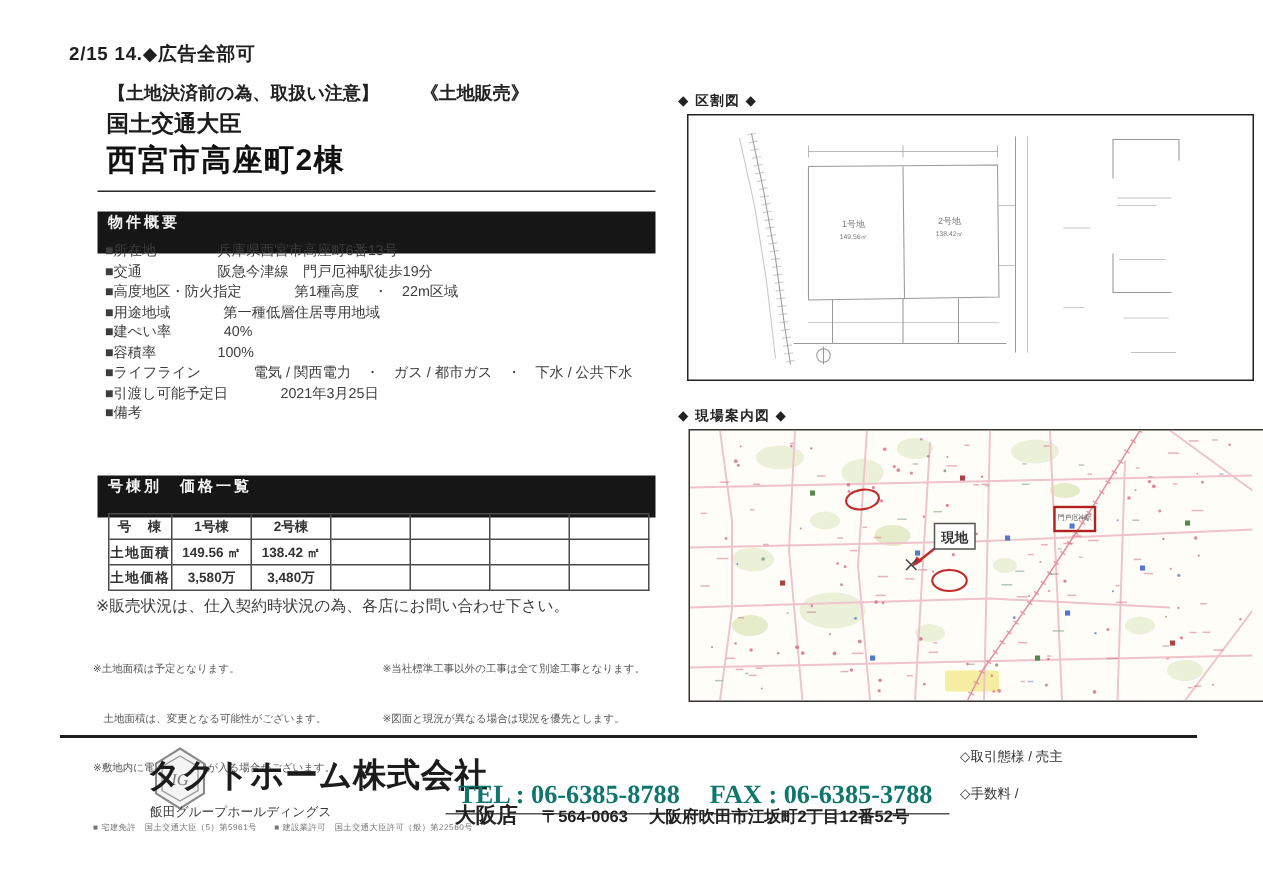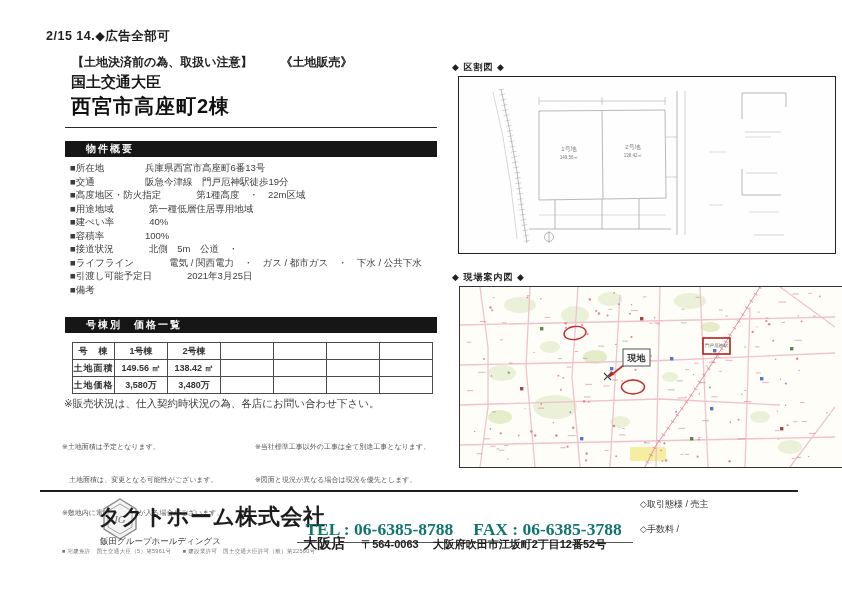--- a/index.html
+++ b/index.html
@@ -7,21 +7,21 @@
   .abs{position:absolute;}
   
   .top-note{left:46px;top:28px;font-size:12.5px;font-weight:600;letter-spacing:.5px;color:#1f1f1f;}
   
   .caution{left:72px;top:54px;font-size:12px;font-weight:bold;color:#222;}
   .caution .tag{margin-left:28px;}
   .subtitle{left:71px;top:73px;font-size:15px;font-weight:bold;color:#1b1b1b;}
   .title{left:71px;top:93px;font-size:20px;font-weight:bold;letter-spacing:1px;color:#111;}
   .hr-head{left:65px;top:127px;width:372px;height:0;border-top:1.6px solid #2a2a2a;}
   
-  .bar{left:65px;width:372px;height:16px;background:#161616;color:#f5f5f5;font-size:10px;font-weight:bold;letter-spacing:2px;line-height:16px;padding-left:21px;box-sizing:border-box;}
+  .bar{left:65px;width:372px;height:28px;background:#161616;color:#f5f5f5;font-size:10px;font-weight:bold;letter-spacing:2px;line-height:16px;padding-left:7px;box-sizing:border-box;}
   .bar1{top:141px;} .bar2{top:317px;}
   
   .ov{left:70px;top:161px;width:370px;}
   .ov-row{display:flex;line-height:13.5px;font-size:9.5px;color:#3d3d3d;font-weight:500;gap:28px;}
   .ov-label{min-width:40px;margin-right:7px;white-space:pre;}
   .ov-value{white-space:pre;}
   
   .ptable{left:72px;top:342px;display:grid;grid-template-columns:42px repeat(6,53px);border-left:1px solid #4a4a4a;border-top:1px solid #4a4a4a;font-size:9px;font-weight:bold;color:#333;}
   .ptable .cell{border-right:1px solid #4a4a4a;border-bottom:1px solid #4a4a4a;height:16px;line-height:16px;text-align:center;overflow:hidden;white-space:pre;}
   .ptable .lab{letter-spacing:1px;}
@@ -79,24 +79,20 @@
       <span class="ov-label">■用途地域</span>
       <span class="ov-value">第一種低層住居専用地域</span>
     </div>
   <div class="ov-row">
       <span class="ov-label">■建ぺい率</span>
       <span class="ov-value">40%</span>
     </div>
   <div class="ov-row">
       <span class="ov-label">■容積率</span>
       <span class="ov-value">100%</span>
-    </div>
-  <div class="ov-row">
-      <span class="ov-label">■接道状況</span>
-      <span class="ov-value">北側　5m　公道　・</span>
     </div>
   <div class="ov-row">
       <span class="ov-label">■ライフライン</span>
       <span class="ov-value">電気 / 関西電力　・　ガス / 都市ガス　・　下水 / 公共下水</span>
     </div>
   <div class="ov-row">
       <span class="ov-label">■引渡し可能予定日</span>
       <span class="ov-value">2021年3月25日</span>
     </div>
   <div class="ov-row">

